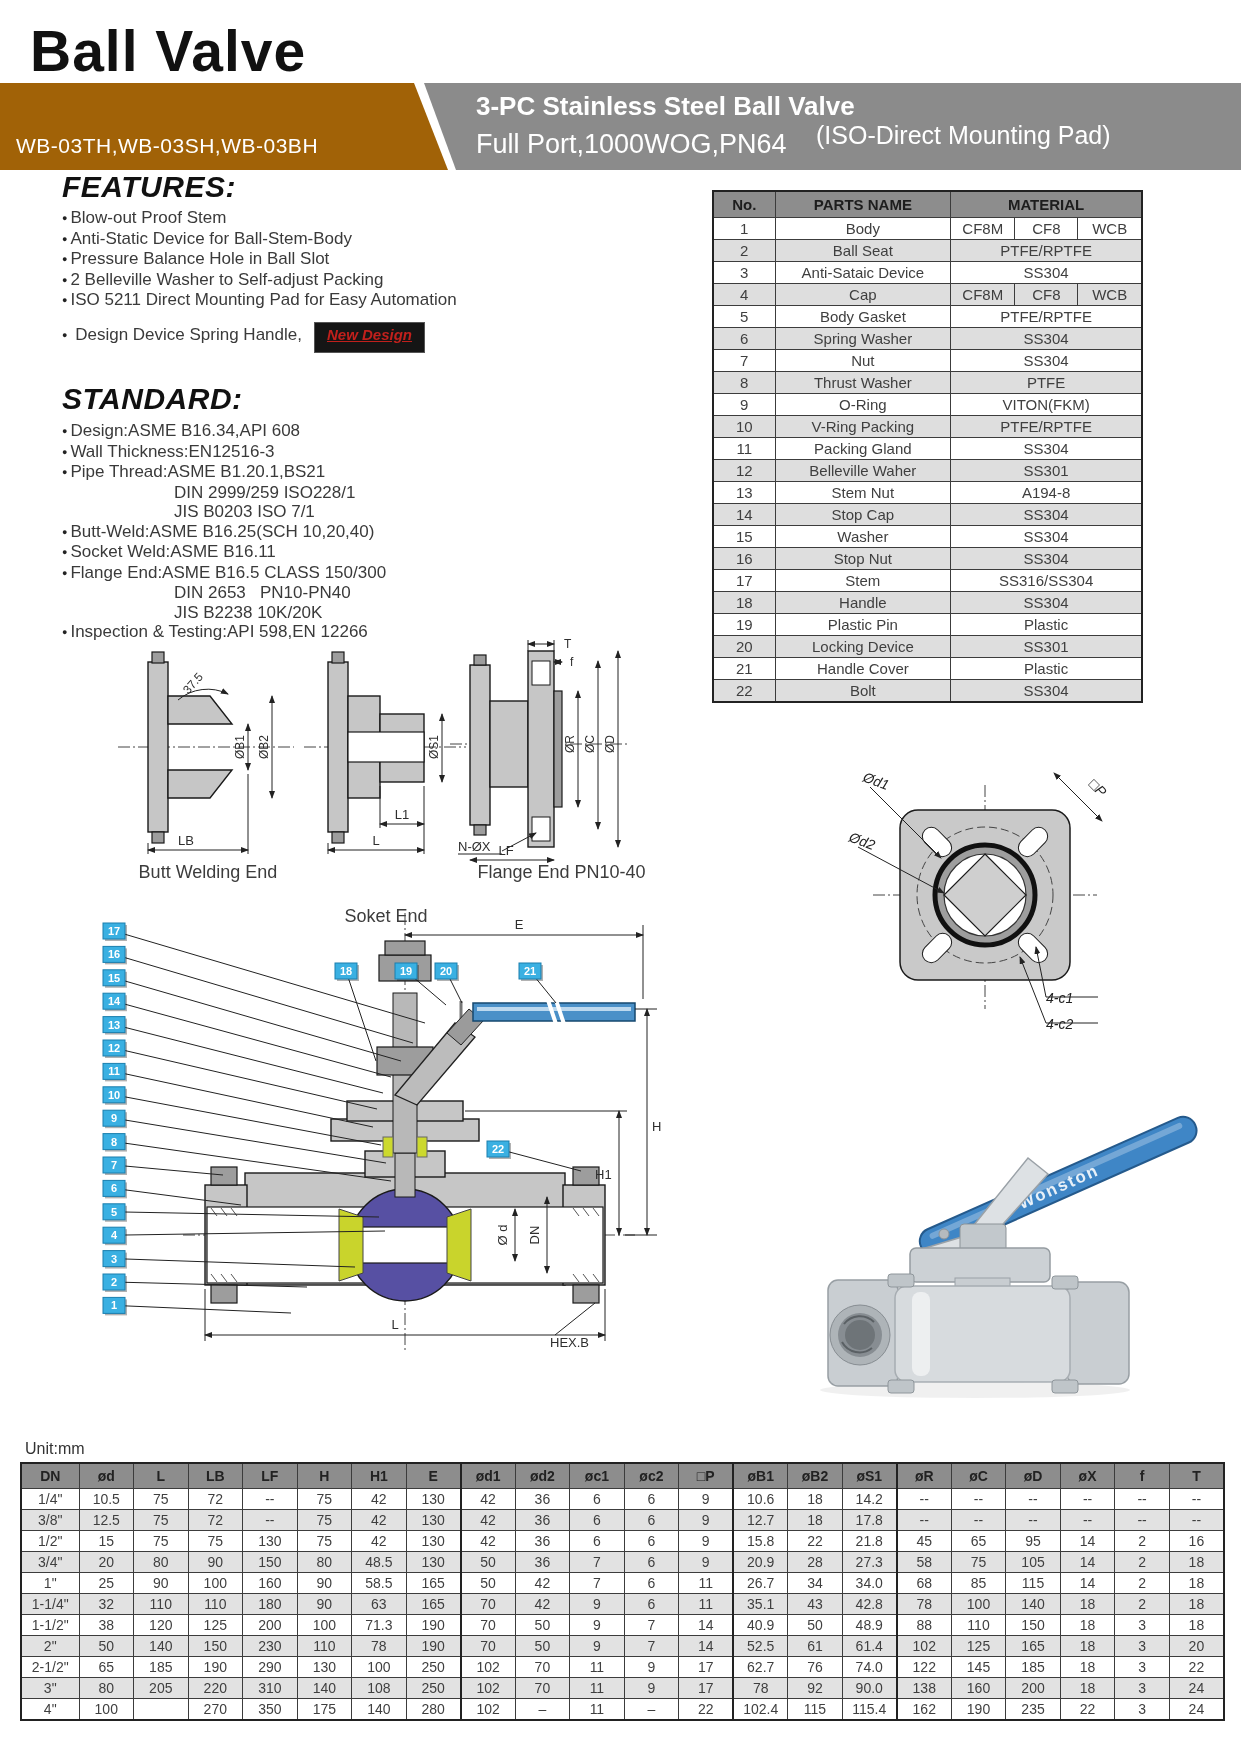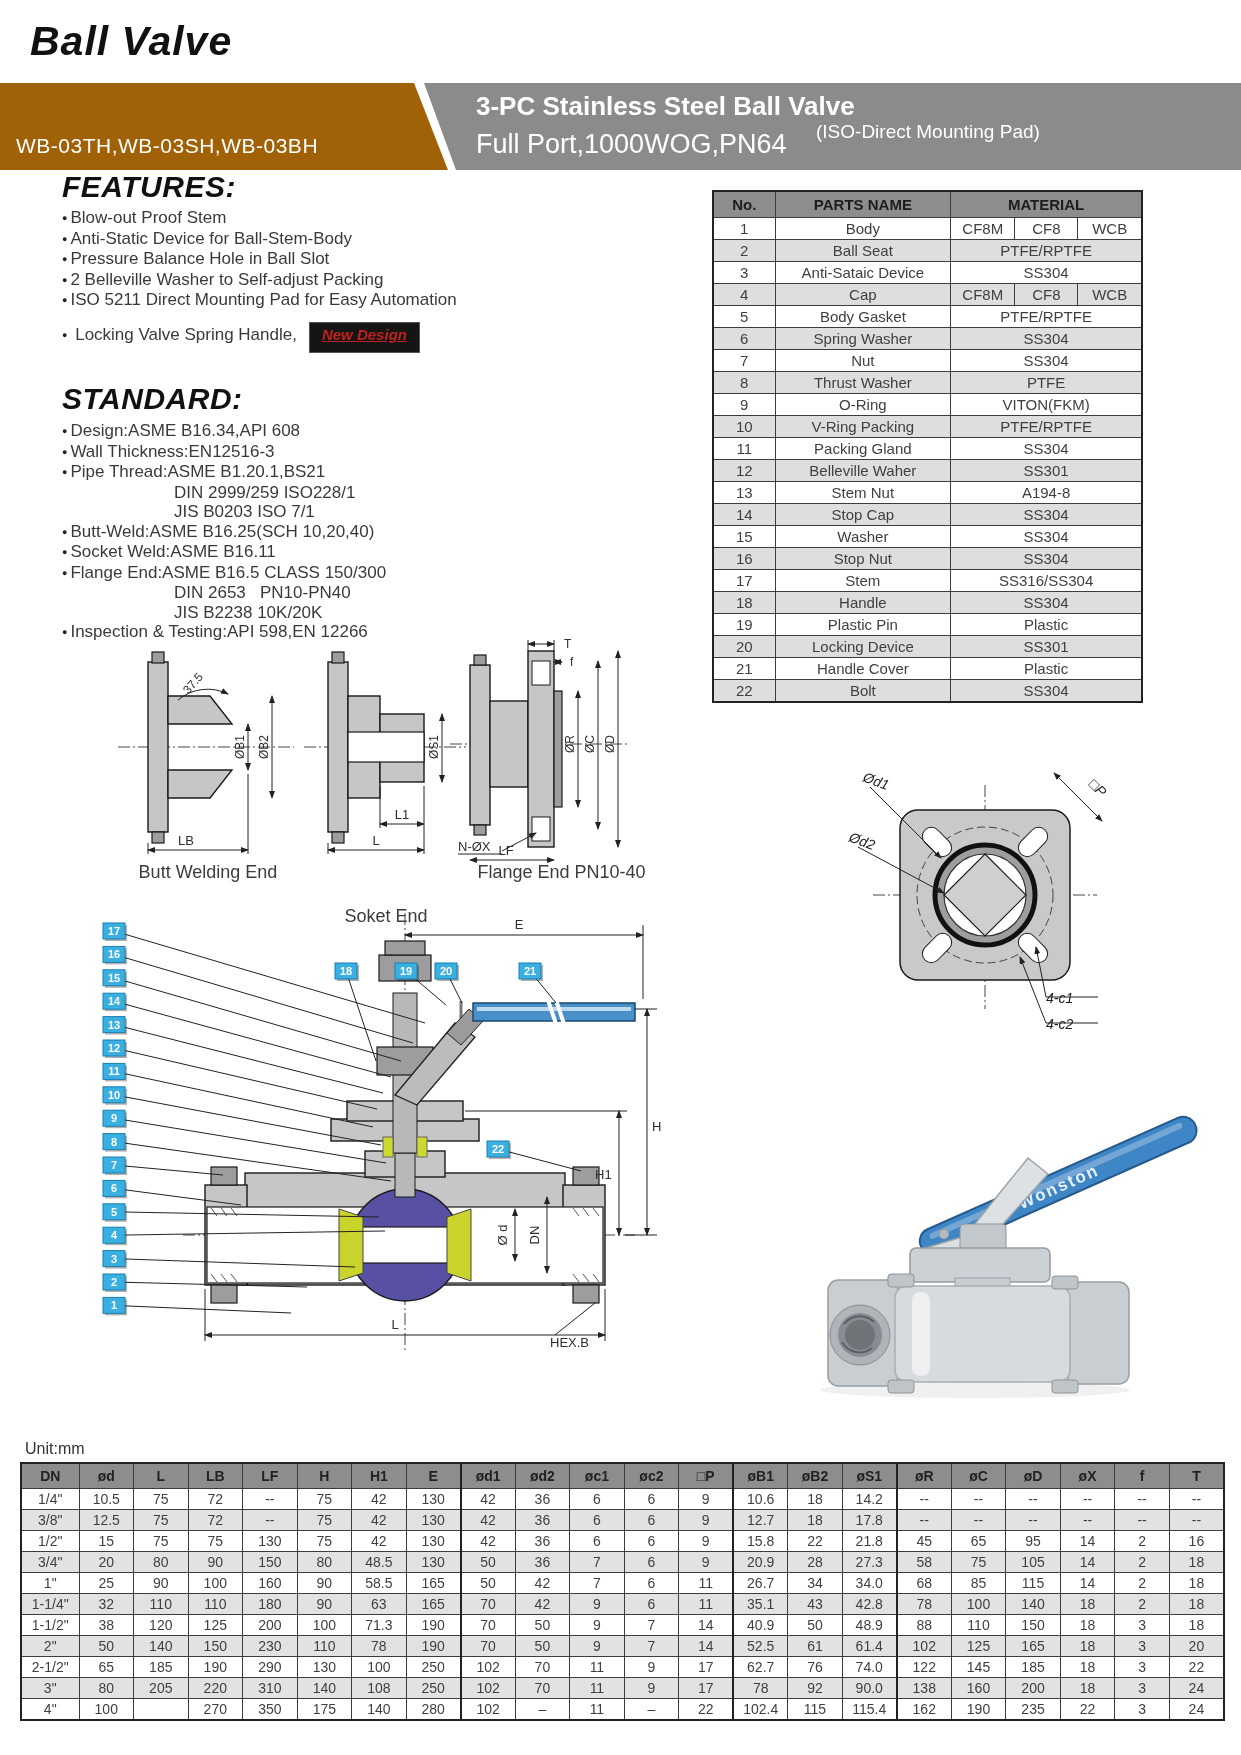--- a/index.html
+++ b/index.html
@@ -1,28 +1,28 @@
 <!DOCTYPE html>
 <html><head>
 <meta charset="utf-8">
 <style>
   html,body{margin:0;padding:0;}
   body{width:1241px;height:1755px;position:relative;background:#fff;
        font-family:"Liberation Sans","DejaVu Sans",sans-serif;color:#333;overflow:hidden;}
   .abs{position:absolute;}
   
-  .page-title{left:30px;top:18px;font-style:italic;font-weight:bold;font-size:41px;color:#111;letter-spacing:1px;}
+  .page-title{left:30px;top:18px;font-weight:bold;font-size:57px;color:#111;letter-spacing:1px;}
   .banner-red{left:0;top:83px;width:448px;height:87px;background:#a16207;
       clip-path:polygon(0 0, calc(100% - 34px) 0, 100% 100%, 0 100%);}
   .banner-gray{left:424px;top:83px;width:817px;height:87px;background:#8b8b8b;
       clip-path:polygon(0 0, 100% 0, 100% 100%, 32px 100%);}
   .models{position:absolute;left:16px;bottom:12px;color:#fff;font-size:21px;letter-spacing:0.5px;}
   .prod1{position:absolute;left:52px;top:8px;color:#fff;font-size:26px;font-weight:bold;}
   .prod2{position:absolute;left:52px;top:46px;color:#fff;font-size:27px;font-weight:normal;}
-  .prodnote{position:absolute;left:392px;top:38px;color:#fff;font-size:19px;}
+  .prodnote{position:absolute;left:392px;top:38px;color:#fff;font-size:25px;}
   
   .sec-head{font-style:italic;font-weight:bold;font-size:30px;color:#111;letter-spacing:0.5px;}
   .feat-list{left:62px;top:208px;width:560px;}
   .std-list{left:62px;top:421px;width:600px;}
   .bullet-line{font-size:17px;color:#3a3a3a;line-height:19.5px;white-space:pre;}
   .bullet-line.b::before{content:"●";font-size:9px;vertical-align:2px;margin-right:3px;color:#222;}
   .bullet-line.indent{padding-left:112px;}
   .lock-line{left:62px;top:322px;font-size:17px;color:#3a3a3a;}
   .lock-line::before{content:"●";font-size:9px;vertical-align:2px;margin-right:3px;color:#222;}
   .badge{display:inline-block;background:#151515;color:#c1201c;font-style:italic;font-weight:bold;
@@ -78,21 +78,21 @@
 
 <div class="abs sec-head" style="left:62px;top:170px;">FEATURES:</div>
 <div class="abs feat-list" id="features-list">
     <div class="bullet-line b">Blow-out Proof Stem</div>
     <div class="bullet-line b">Anti-Static Device for Ball-Stem-Body</div>
     <div class="bullet-line b">Pressure Balance Hole in Ball Slot</div>
     <div class="bullet-line b">2 Belleville Washer to Self-adjust Packing</div>
     <div class="bullet-line b">ISO 5211 Direct Mounting Pad for Easy Automation</div>
   </div>
 <div class="abs lock-line">
-  <span>Locking Valve Spring Handle,</span><span class="badge">New Design</span>
+  <span>Design Device Spring Handle,</span><span class="badge">New Design</span>
 </div>
 
 <div class="abs sec-head" style="left:62px;top:382px;">STANDARD:</div>
 <div class="abs std-list" id="standard-list">
     <div class="bullet-line b">Design:ASME B16.34,API 608</div>
     <div class="bullet-line b">Wall Thickness:EN12516-3</div>
     <div class="bullet-line b">Pipe Thread:ASME B1.20.1,BS21</div>
     <div class="bullet-line indent">DIN 2999/259 ISO228/1</div>
     <div class="bullet-line indent">JIS B0203 ISO 7/1</div>
     <div class="bullet-line b">Butt-Weld:ASME B16.25(SCH 10,20,40)</div>

